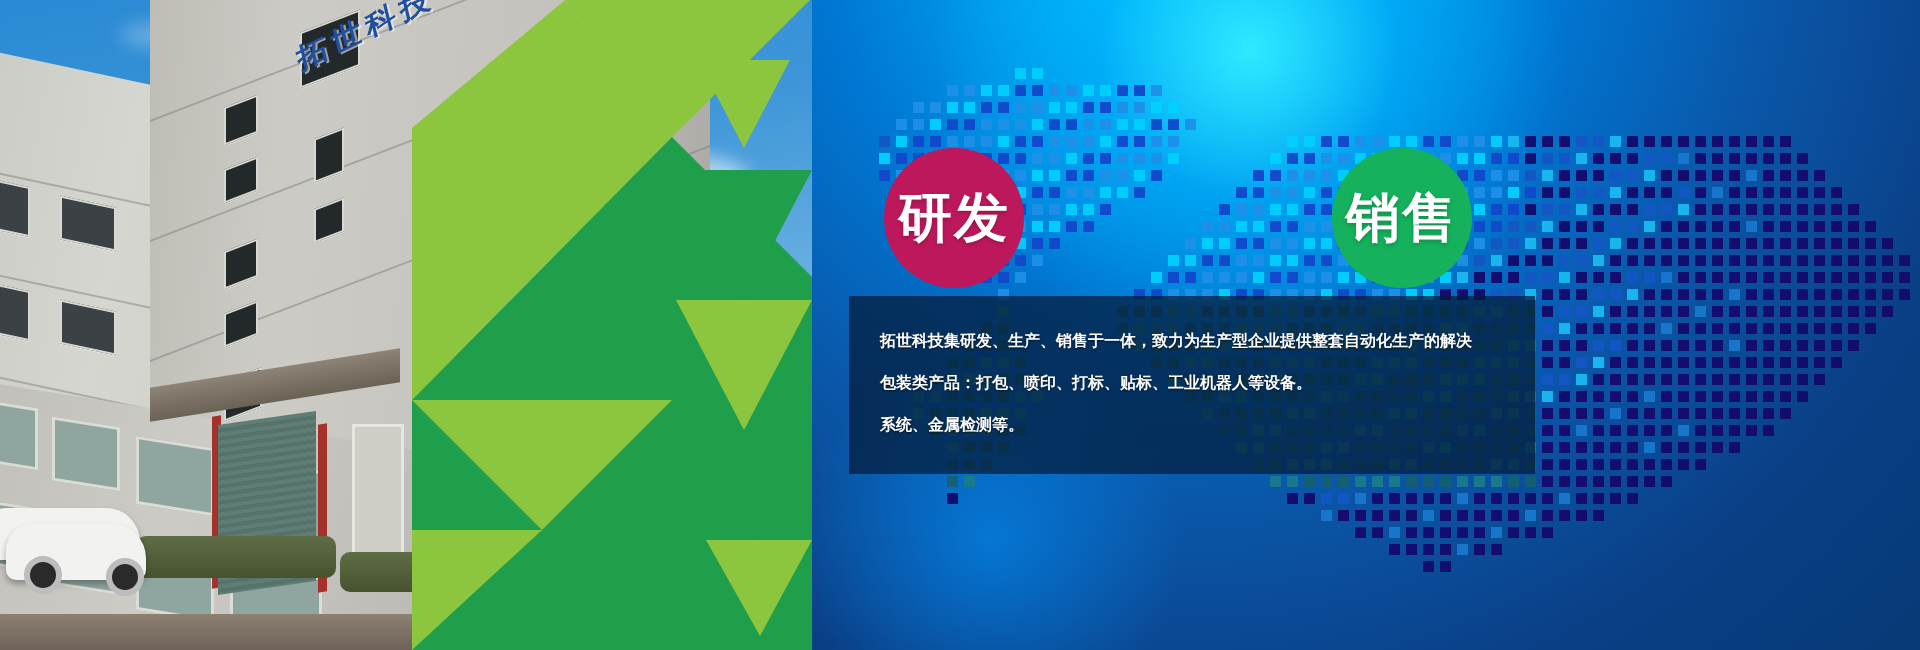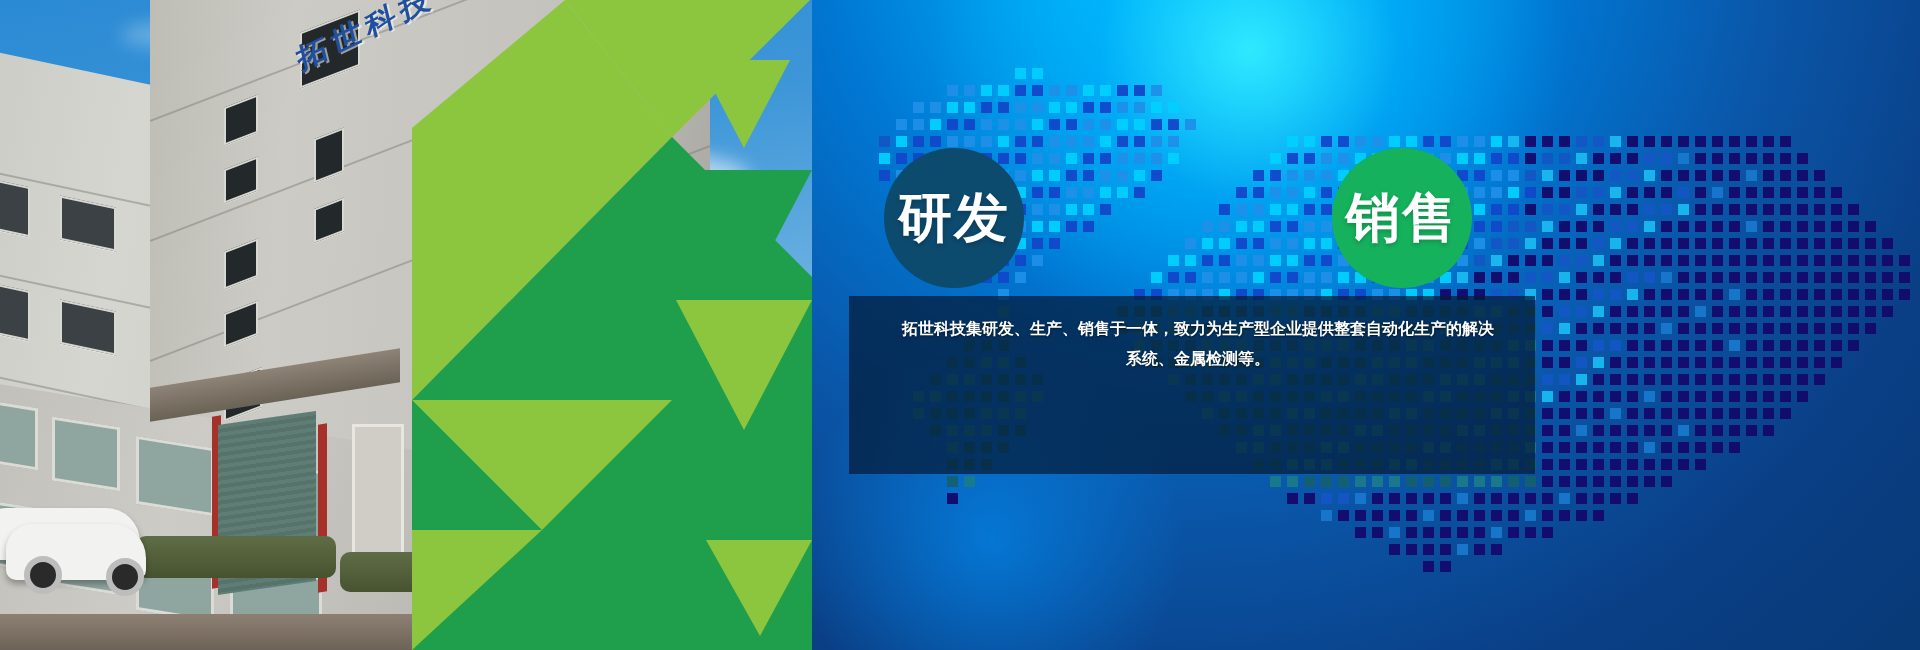--- a/index.html
+++ b/index.html
@@ -74,35 +74,35 @@
   
   .gshape{position:absolute;}
 
   
   .circle{
     position:absolute;border-radius:50%;
     display:flex;align-items:center;justify-content:center;
     color:#fff;font-weight:700;font-size:54px;letter-spacing:2px;
     text-shadow:0 2px 4px rgba(0,0,0,.22);
   }
-  #c1{left:884px;top:148px;width:140px;height:140px;background:#0c4a6e;}
+  #c1{left:884px;top:148px;width:140px;height:140px;background:#be185d;}
   #c2{left:1108px;top:148px;width:140px;height:140px;background:#a334cd;}
   #c3{left:1332px;top:148px;width:140px;height:140px;background:#15b15c;text-align:center;}
 
   
   #panel{
     position:absolute;left:849px;top:296px;width:686px;height:178px;
     background:rgba(4,28,58,.72);
   }
   #copy{
     position:absolute;left:868px;top:314px;width:660px;
     color:#ffffff;font-size:16px;line-height:30px;font-weight:700;
     text-shadow:0 1px 2px rgba(0,0,0,.6);
   }
-  #copy p{margin:0;text-align:center;}
+  #copy p{margin:12px;}
 </style>
 </head>
 <body>
 
 <div id="banner">
 
   <div class="bg-blue"></div>
   <div class="bg-glow"></div>
   <div class="bg-glow2"></div>
 
@@ -1243,16 +1243,17 @@
   <div class="circle" id="c1">
     <span>研发</span>
   </div>
   <div class="circle" id="c3">
     <span>销售</span>
   </div>
 
   <div id="panel"></div>
   <div id="copy">
     <p>拓世科技集研发、生产、销售于一体，致力为生产型企业提供整套自动化生产的解决</p>
+    <p>包装类产品：打包、喷印、打标、贴标、工业机器人等设备。</p>
     <p>系统、金属检测等。</p>
   </div>
 
 </div>
 
 </body></html>

